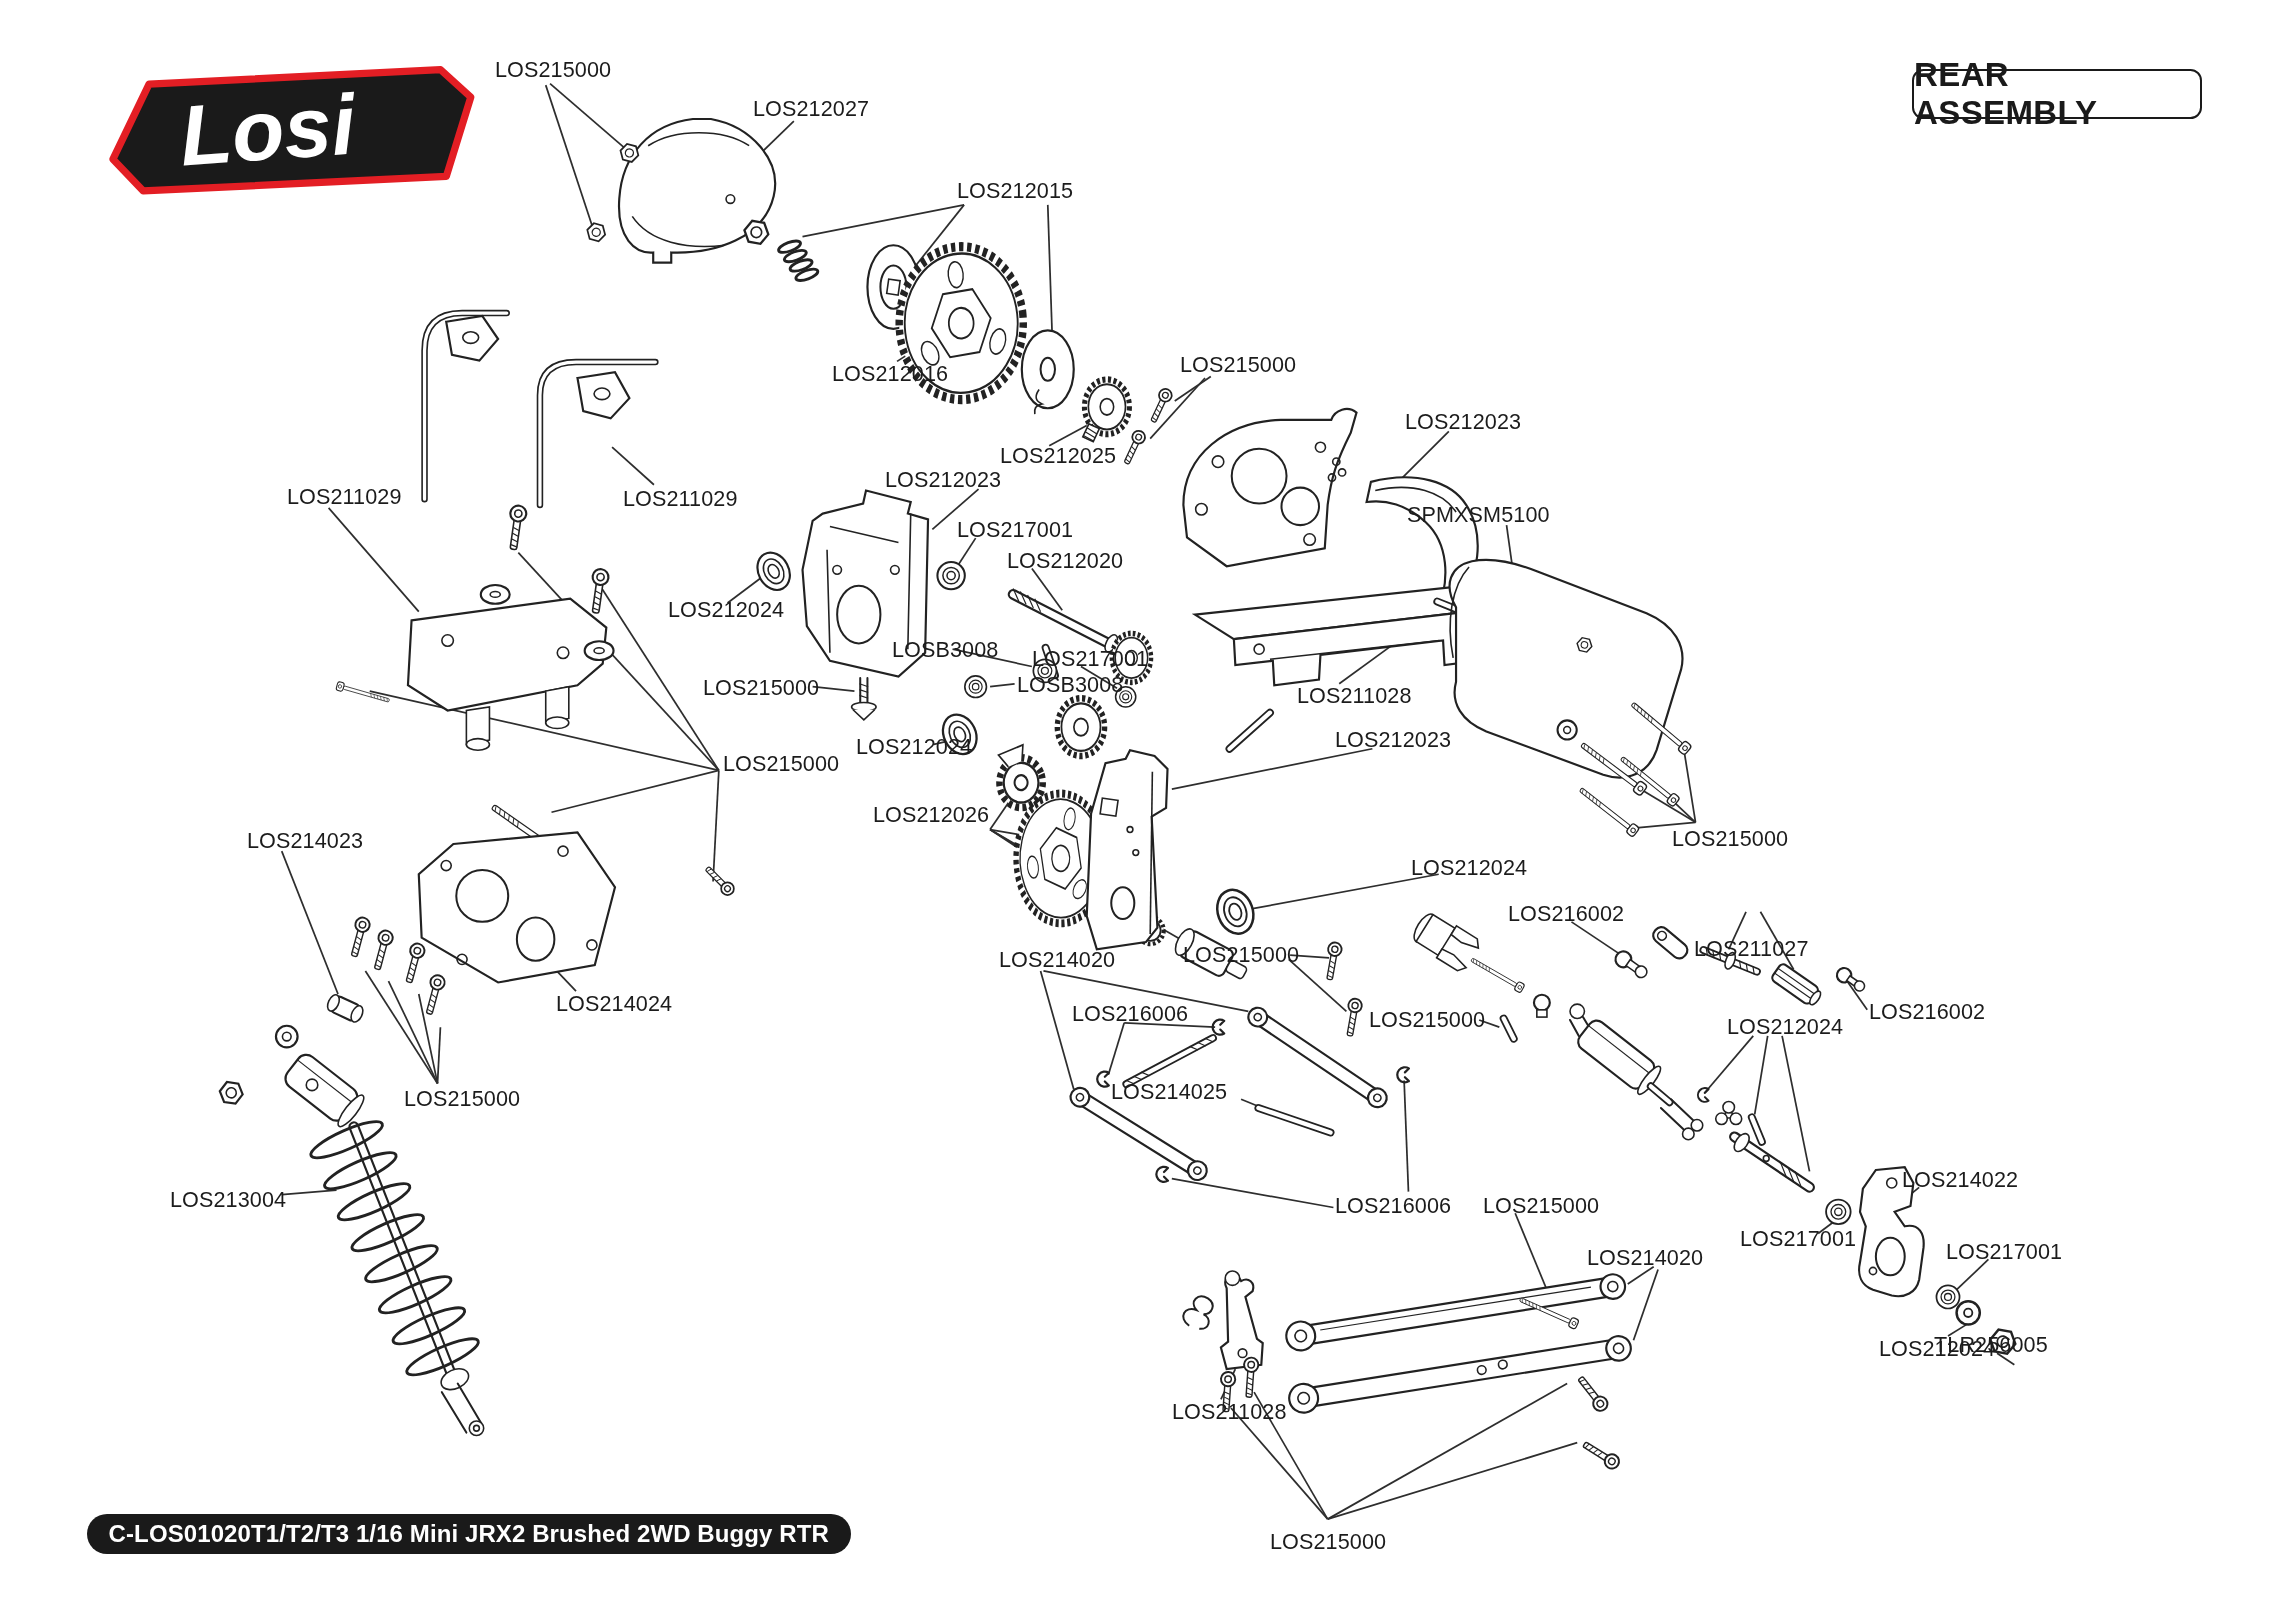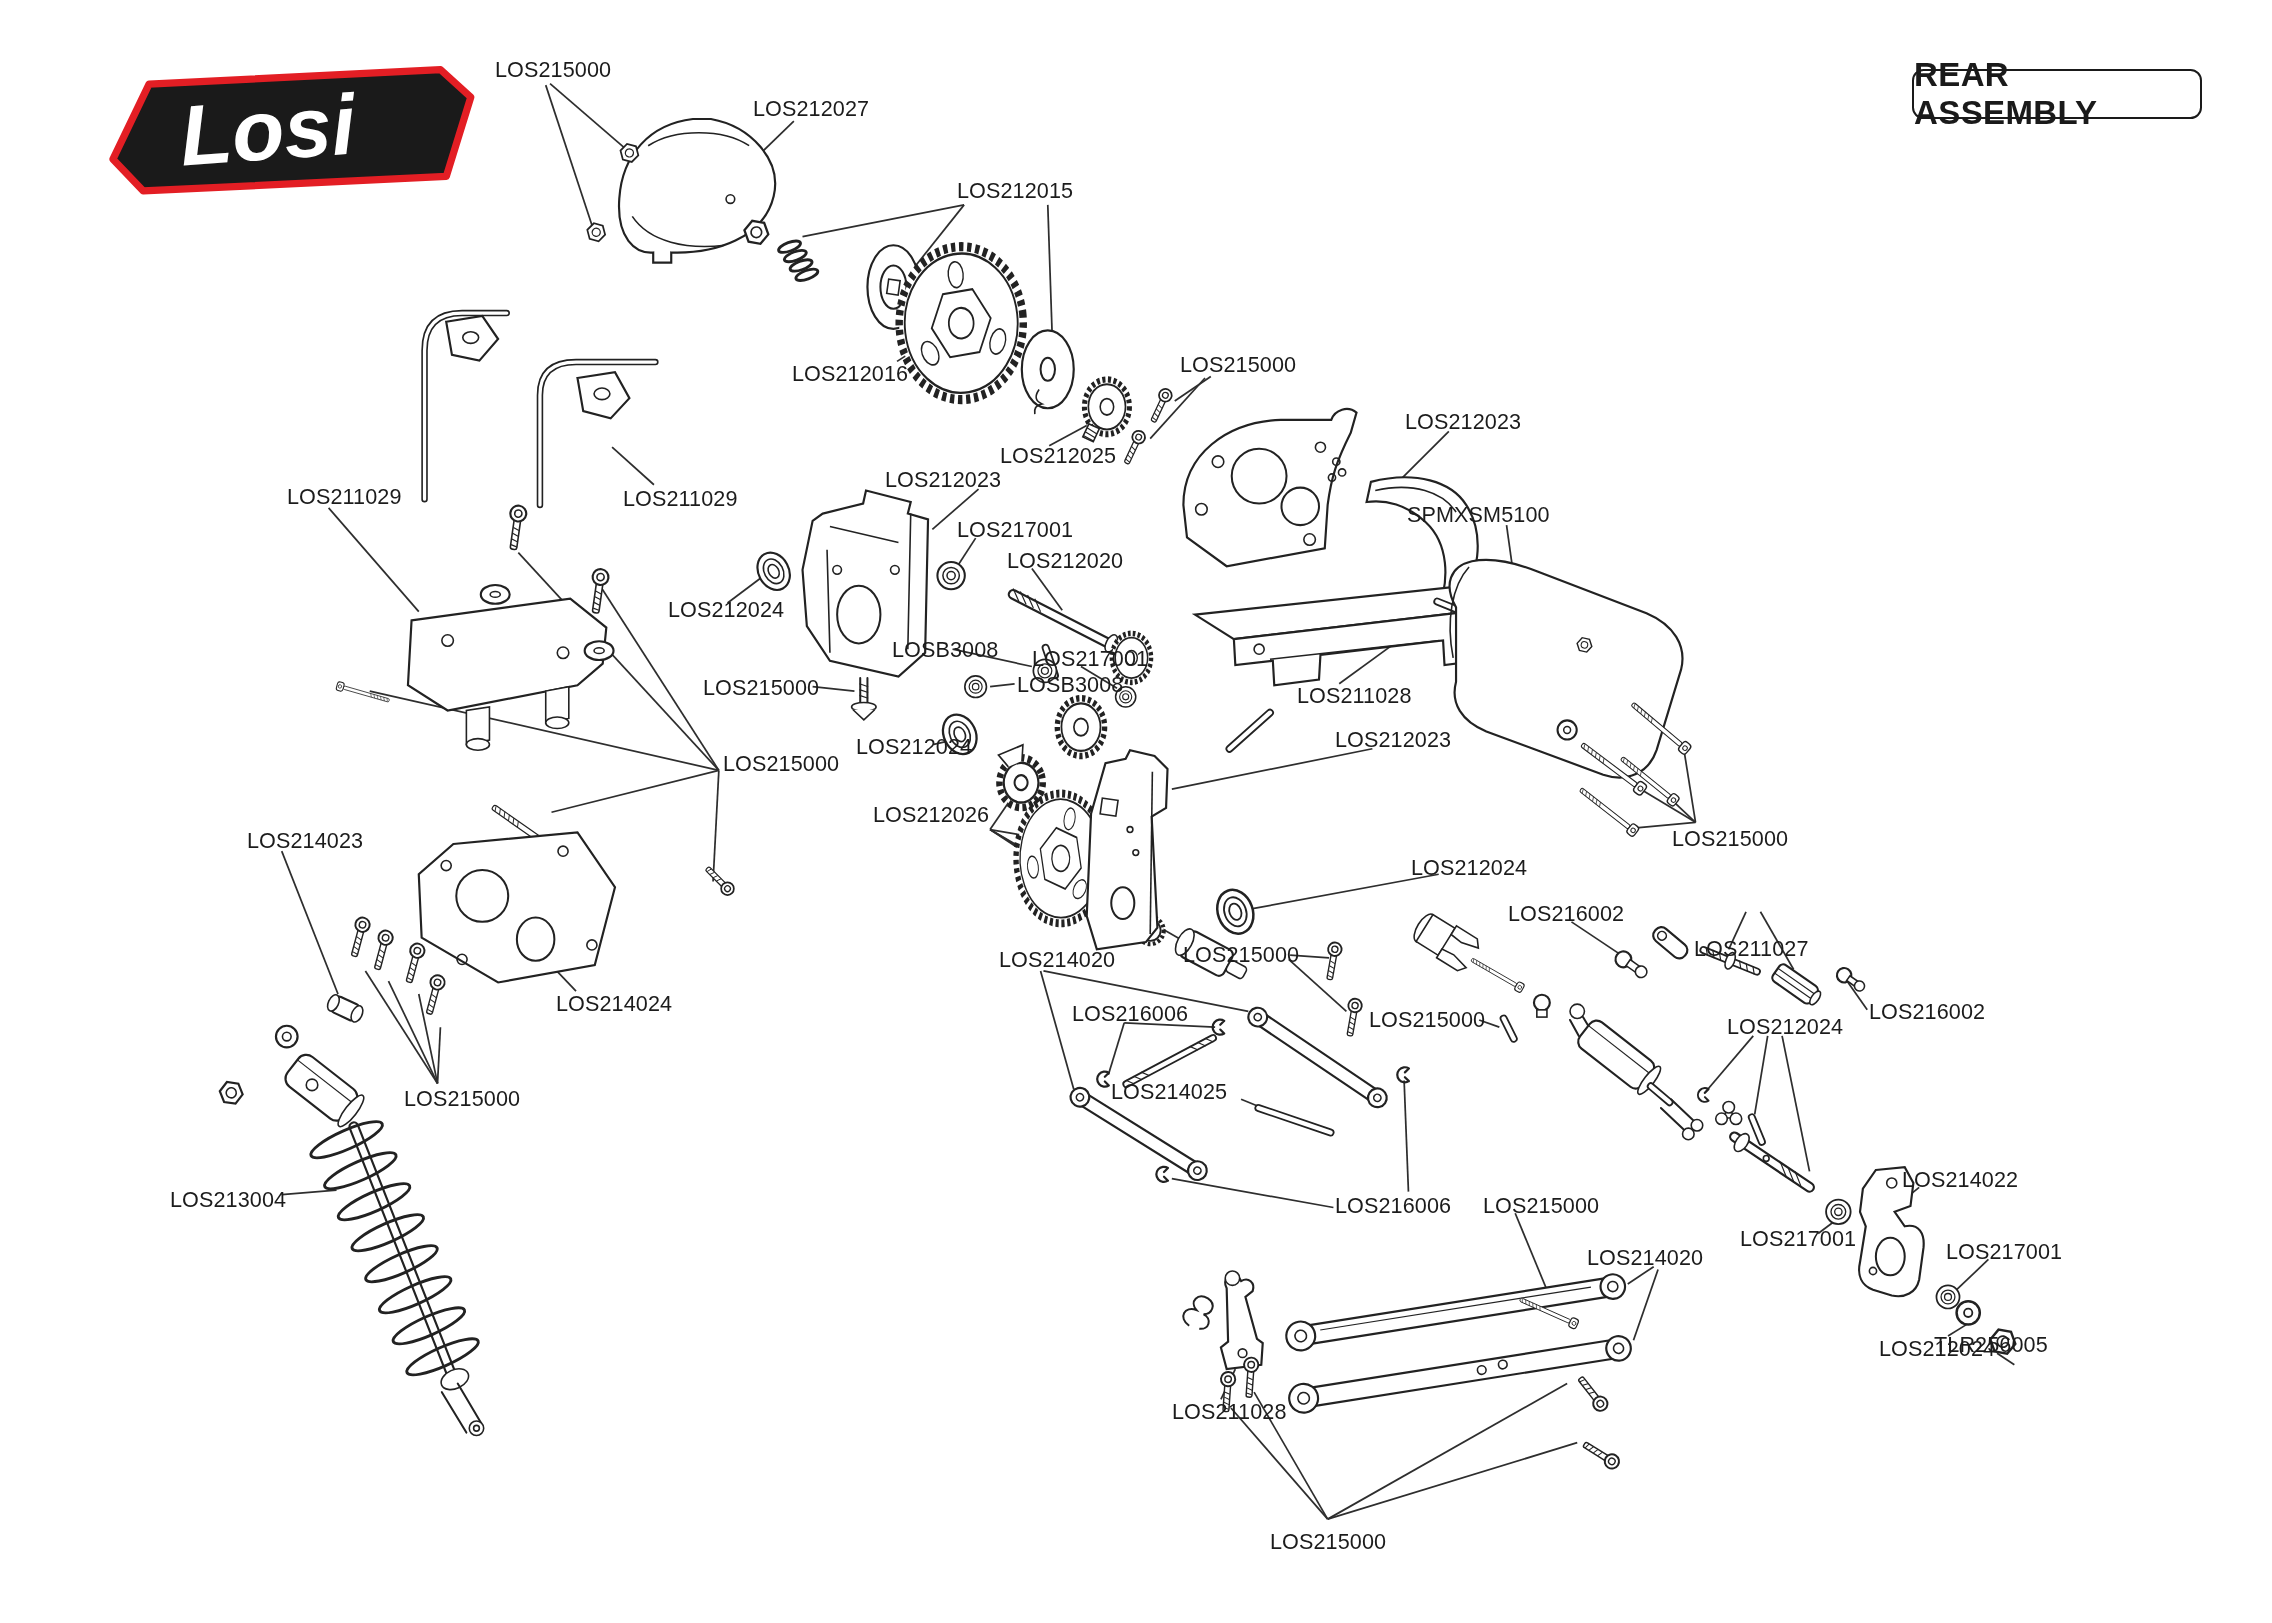--- a/index.html
+++ b/index.html
@@ -536,26 +536,29 @@
   <g transform="translate(20,14)">
     <polygon points="66,22 470,2 512,40 478,150 58,170 16,126" fill="#1a1a1a" stroke="#e31e24" stroke-width="10" stroke-linejoin="round"></polygon>
     <text x="110" y="124" font-family="Liberation Sans, sans-serif" font-size="118" font-weight="bold" font-style="italic" fill="#ffffff" transform="rotate(-4 265 100)">Losi</text>
   </g>
 </svg>
 
 <div class="titlebox">
   <span>REAR ASSEMBLY</span>
 </div>
 
+<div class="footer-badge">
+  <span>C-LOS01020T1/T2/T3 1/16 Mini JRX2 Brushed 2WD Buggy RTR</span>
+</div>
 
 <div>
   <div class="plabel" style="left:495px;top:59px">LOS215000</div>
   <div class="plabel" style="left:753px;top:98px">LOS212027</div>
   <div class="plabel" style="left:957px;top:180px">LOS212015</div>
-  <div class="plabel" style="left:792px;top:363px">LOS212016</div>
+  <div class="plabel" style="left:832px;top:363px">LOS212016</div>
   <div class="plabel" style="left:1180px;top:354px">LOS215000</div>
   <div class="plabel" style="left:1000px;top:445px">LOS212025</div>
   <div class="plabel" style="left:885px;top:469px">LOS212023</div>
   <div class="plabel" style="left:1405px;top:411px">LOS212023</div>
   <div class="plabel" style="left:287px;top:486px">LOS211029</div>
   <div class="plabel" style="left:623px;top:488px">LOS211029</div>
   <div class="plabel" style="left:957px;top:519px">LOS217001</div>
   <div class="plabel" style="left:1007px;top:550px">LOS212020</div>
   <div class="plabel" style="left:668px;top:599px">LOS212024</div>
   <div class="plabel" style="left:892px;top:639px">LOSB3008</div>

